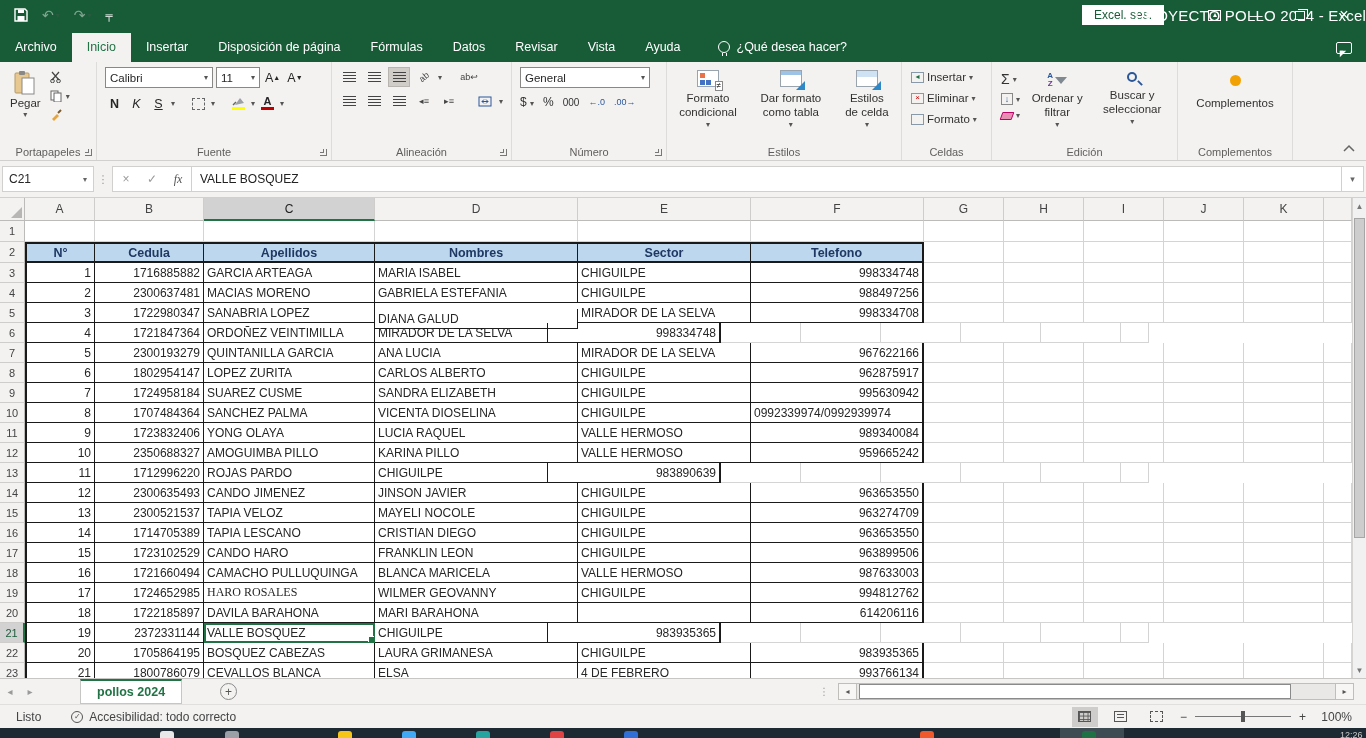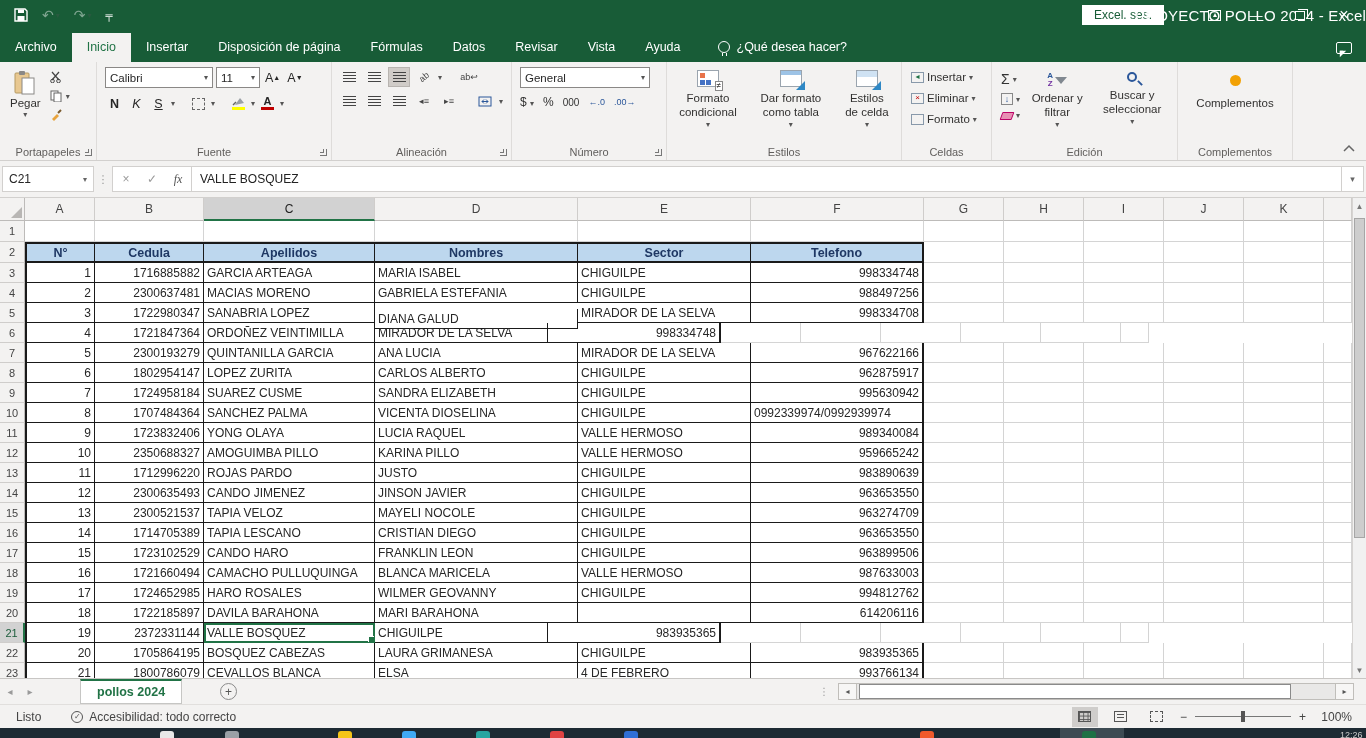--- a/index.html
+++ b/index.html
@@ -644,21 +644,20 @@
       <div class="cell" style="width: 80px;"></div>
       <div class="cell" style="width: 80px;"></div>
       <div class="cell" style="width: 80px;"></div>
       <div class="cell" style="width: 28px;"></div>
     </div>
     <div class="grow" style="height: 20px;">
       <div class="rowh">13</div>
       <div class="cell tb tbl ar" style="width: 70px;">11</div>
       <div class="cell tb ar" style="width: 109px;">1712996220</div>
       <div class="cell tb" style="width: 171px;">ROJAS PARDO</div>
-      <div class="cell tb" style="width: 203px;">JUSTO</div>
       <div class="cell tb" style="width: 173px;">CHIGUILPE</div>
       <div class="cell tb ar" style="width: 173px; border-right: 2px solid rgb(26, 26, 26);">983890639</div>
       <div class="cell" style="width: 80px;"></div>
       <div class="cell" style="width: 80px;"></div>
       <div class="cell" style="width: 80px;"></div>
       <div class="cell" style="width: 80px;"></div>
       <div class="cell" style="width: 80px;"></div>
       <div class="cell" style="width: 28px;"></div>
     </div>
     <div class="grow" style="height: 20px;">
@@ -733,21 +732,21 @@
       <div class="cell" style="width: 80px;"></div>
       <div class="cell" style="width: 80px;"></div>
       <div class="cell" style="width: 80px;"></div>
       <div class="cell" style="width: 80px;"></div>
       <div class="cell" style="width: 28px;"></div>
     </div>
     <div class="grow" style="height: 20px;">
       <div class="rowh">19</div>
       <div class="cell tb tbl ar" style="width: 70px;">17</div>
       <div class="cell tb ar" style="width: 109px;">1724652985</div>
-      <div class="cell tb" style="width: 171px;">HARO ROSALES</div>
+      <div class="cell tb" style="width: 171px; font-family: Liberation Serif, serif;">HARO ROSALES</div>
       <div class="cell tb" style="width: 203px;">WILMER GEOVANNY</div>
       <div class="cell tb" style="width: 173px;">CHIGUILPE</div>
       <div class="cell tb ar" style="width: 173px; border-right: 2px solid rgb(26, 26, 26);">994812762</div>
       <div class="cell" style="width: 80px;"></div>
       <div class="cell" style="width: 80px;"></div>
       <div class="cell" style="width: 80px;"></div>
       <div class="cell" style="width: 80px;"></div>
       <div class="cell" style="width: 80px;"></div>
       <div class="cell" style="width: 28px;"></div>
     </div>

